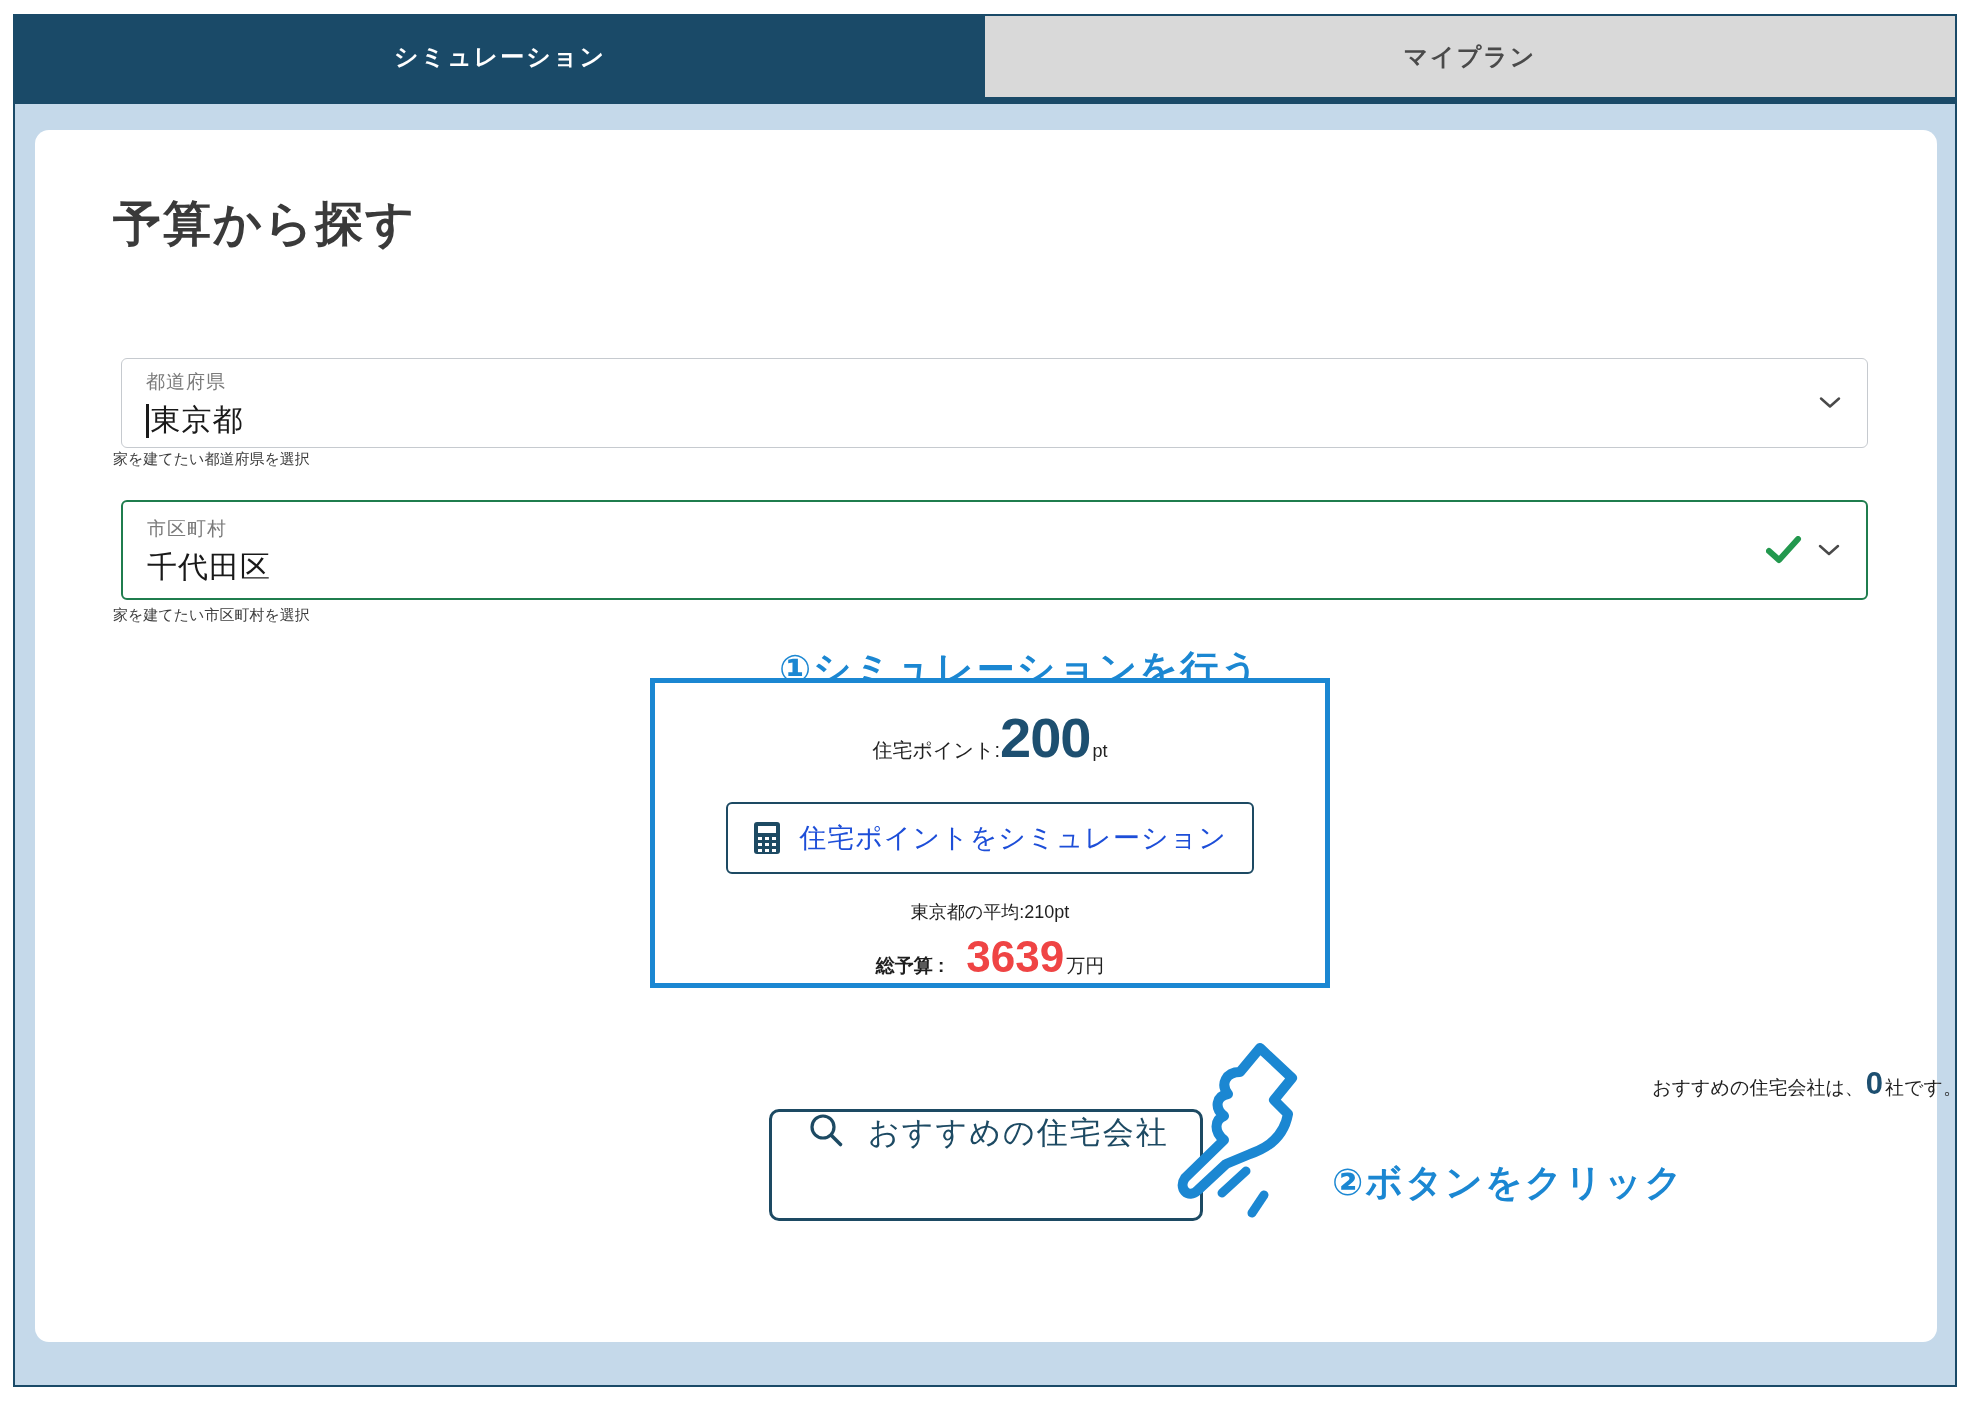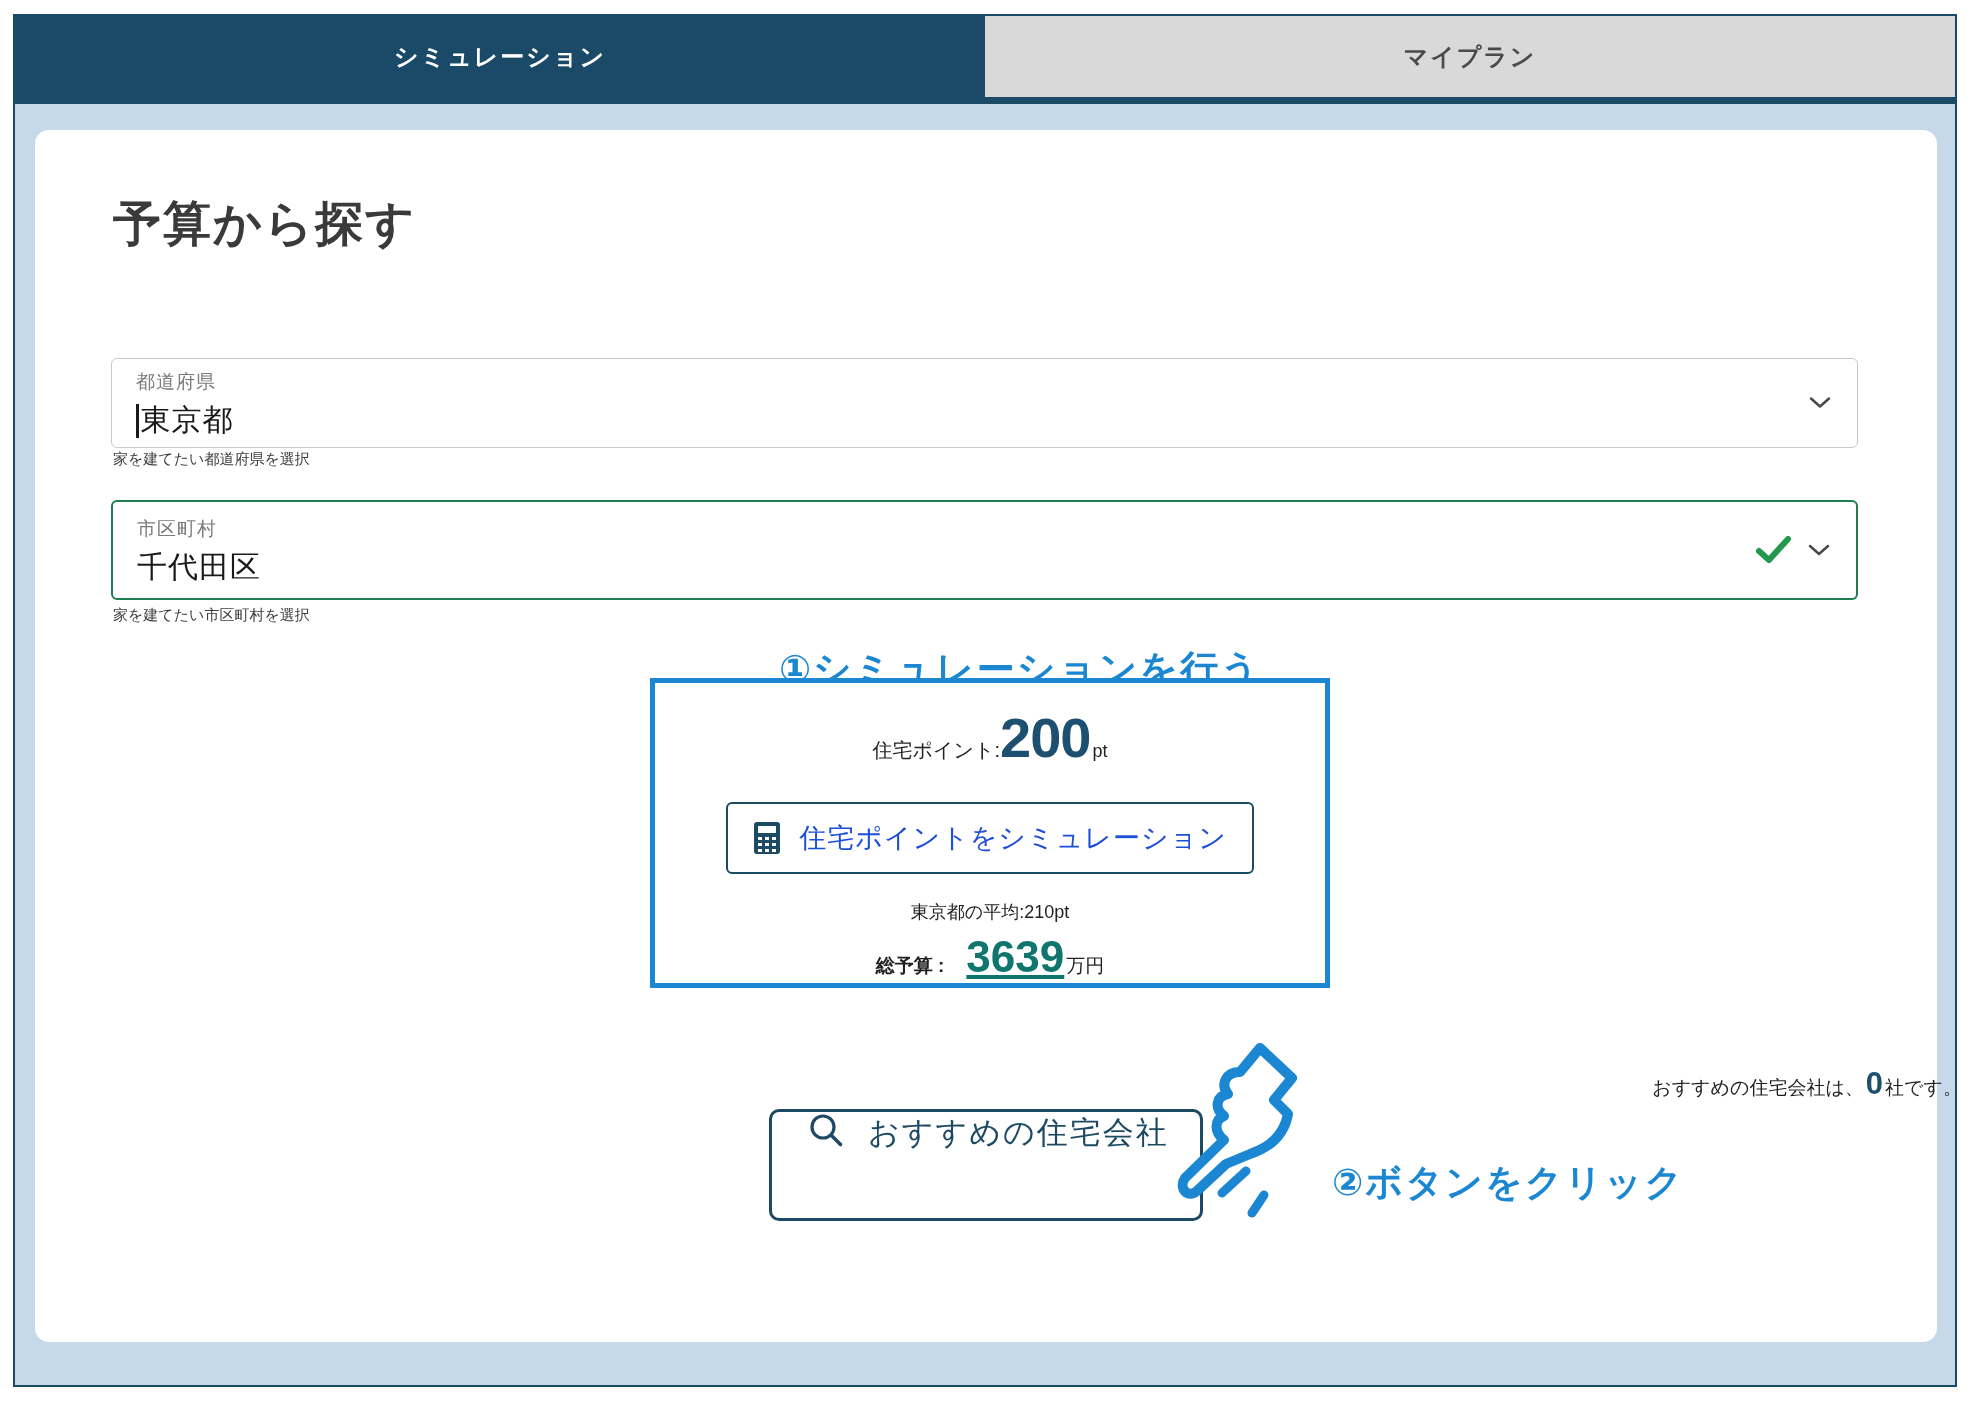--- a/index.html
+++ b/index.html
@@ -17,21 +17,21 @@
 
   .content { flex:1; background:#c5d9ea; position:relative; }
   .card { position:absolute; left:20px; right:18px; top:26px; bottom:43px;
           background:#ffffff; border-radius:14px; }
 
   .page-title { position:absolute; left:78px; top:64px; font-size:48px; line-height:1.25;
                 color:#3a3a3a; letter-spacing:2px; }
   .page-subtitle { position:absolute; left:78px; top:158px; font-size:17px; color:#2f2f2f;
                    font-weight:500; letter-spacing:0.5px; }
 
-  .field { position:absolute; left:76px; width:1747px; background:#fff; border-radius:6px;
+  .field { position:absolute; left:86px; width:1747px; background:#fff; border-radius:6px;
            padding:10px 0 0 24px; }
   .field.pref { top:228px; height:90px;  border:1px solid #c6cacf; }
   .field.city { top:370px; height:100px; border:2px solid #1f7d4e; padding-top:14px; }
   .field-label { font-size:19px; color:#7b7b7b; letter-spacing:1px; }
   .field-value { margin-top:5px; font-size:30px; color:#191919; letter-spacing:1px;
                  display:flex; align-items:center; }
   .caret { display:inline-block; width:2.5px; height:34px; background:#1a1a1a; margin-right:2px; }
   .field-icons { position:absolute; right:26px; top:50%; transform:translateY(-50%);
                  display:flex; align-items:center; gap:16px; }
 
@@ -53,21 +53,21 @@
   .points-unit  { font-size:18px; color:#222; margin-left:2px; }
 
   .sim-btn { margin-top:32px; width:528px; height:72px; background:#fff;
              border:2px solid #1d4a63; border-radius:6px; display:flex; align-items:center;
              justify-content:center; gap:18px; font-size:27px; color:#1d4ed8;
              font-weight:500; letter-spacing:1px; cursor:pointer; font-family:inherit; }
 
   .avg-text { margin-top:26px; font-size:18px; color:#1f1f1f; }
   .budget-row { margin-top:8px; display:flex; align-items:baseline; }
   .budget-label { font-size:19px; font-weight:700; color:#1f1f1f; }
-  .budget-value { font-size:44px; font-weight:800; color:#0f766e; margin:0 2px 0 22px;text-decoration:underline; }
+  .budget-value { font-size:44px; font-weight:800; color:#ef4444; margin:0 2px 0 22px; }
   .budget-unit  { font-size:19px; color:#1f1f1f; }
 
   .rec-line { position:absolute; left:13px; width:100%; top:936px; text-align:right;
               transform:translateX(12px); font-size:19px; color:#1f1f1f; }
   .rec-line .count { font-size:31px; font-weight:700; color:#1d4f70; padding:0 2px; }
 
   .search-btn { position:absolute; left:734px; top:979px; width:434px; height:112px;
                 background:#fff; border:3px solid #1d4a63; border-radius:10px;
                 display:flex; align-items:flex-start; padding-left:36px; gap:24px;
                 font-size:31px; color:#1d4a63; font-weight:500; letter-spacing:2px;

